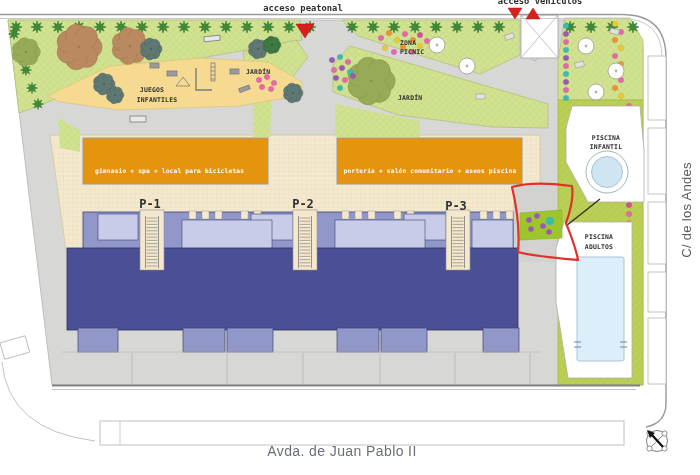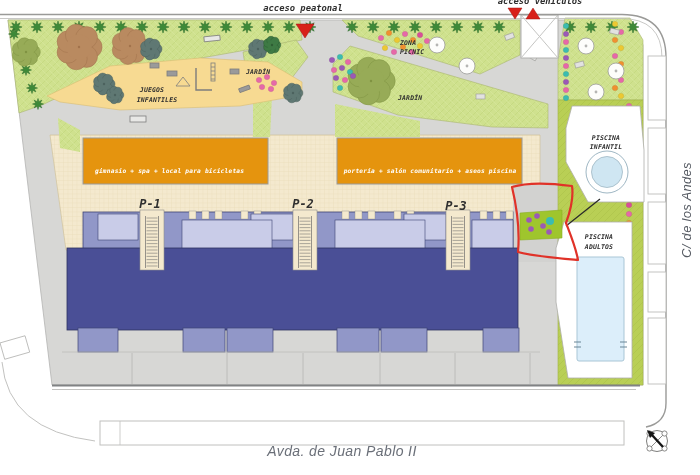--- a/index.html
+++ b/index.html
@@ -1,16 +1,16 @@
 <!DOCTYPE html>
 <html><head>
 <meta charset="utf-8">
 <style>
   html,body{margin:0;padding:0;background:#fff;}
-  .stage{width:700px;height:475px;position:relative;overflow:hidden;background:#fff;font-style:italic;}
+  .stage{width:700px;height:475px;position:relative;overflow:hidden;background:#fff;}
   svg{display:block;}
   text{font-family:"DejaVu Sans Mono",monospace;fill:#2f2f2f;}
   .lbl{font-size:6.4px;font-weight:700;letter-spacing:.2px;}
   .plabel{font-size:12px;font-weight:700;}
   .bldlbl{font-size:6.2px;font-weight:700;fill:#fff;letter-spacing:.2px;}
   .accesslbl{font-size:8.8px;font-weight:700;fill:#2f2f2f;}
   .street{font-family:"Liberation Sans",sans-serif;font-size:14px;fill:#6a6f78;letter-spacing:.4px;font-weight:400;}
   .street-r{font-family:"Liberation Sans",sans-serif;font-size:13px;fill:#555a62;letter-spacing:.3px;}
 </style>
 </head>

